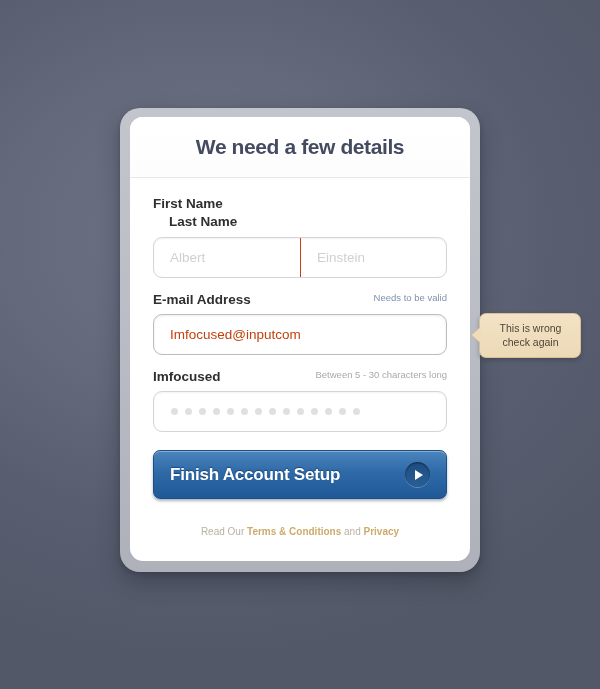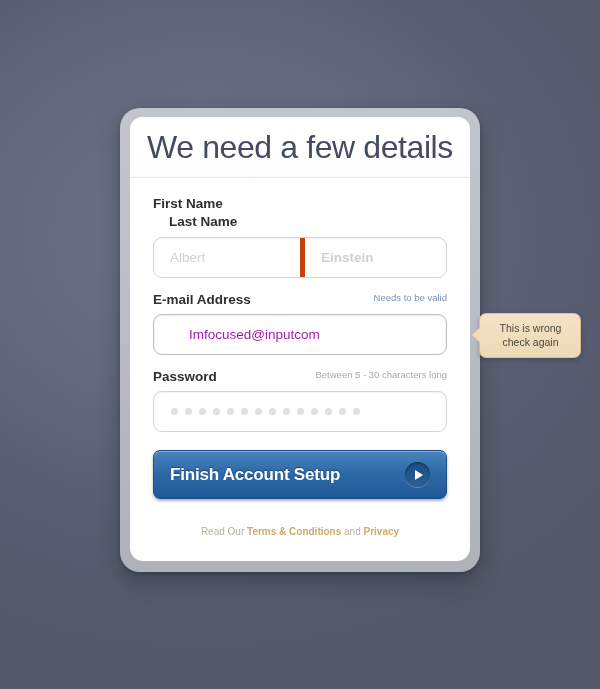--- a/index.html
+++ b/index.html
@@ -44,22 +44,22 @@
   .card-header {
     height: 60px;
     border-bottom: 1px solid #e7e8ec;
     display: flex;
     align-items: center;
     justify-content: center;
     border-radius: 13px 13px 0 0;
     background: linear-gradient(180deg, #ffffff 0%, #fdfdfe 100%);
   }
   .card-title {
-    font-size: 32px;
-    font-weight: normal;
+    font-size: 21px;
+    font-weight: bold;
     color: #444b60;
     letter-spacing: -0.4px;
     text-shadow: 0 1px 0 rgba(255,255,255,0.9);
   }
 
   
   .card-body {
     padding: 16px 23px 0 23px;
   }
 
@@ -105,23 +105,23 @@
     position: relative;
   }
   .input-cell {
     flex: 1 1 50%;
     display: flex;
     align-items: center;
     padding: 0 16px;
     font-size: 13.5px;
     box-sizing: border-box;
   }
-  .input-cell.divider { border-left: 5px solid #c2410c; font-weight: bold; }
+  .input-cell.divider { border-left: 1px solid #c2410c; }
   .placeholder { color: #cfd0d3; }
-  .value-text { color: #a21caf; margin-left: 19px; }
+  .value-text { color: #c2410c; }
 
   .input-shell.focused {
     border-color: #b9bcc2;
     box-shadow: inset 0 1px 3px rgba(0,0,0,0.08), 0 0 0 1px rgba(255,255,255,0.6);
   }
 
   .dots {
     display: flex;
     align-items: center;
     gap: 7px;
@@ -252,21 +252,21 @@
         </div>
         <div class="input-shell focused">
           <div class="input-cell" style="flex:1 1 100%;">
             <span class="value-text">Imfocused@inputcom</span>
           </div>
         </div>
       </div>
 
       <div class="field-group">
         <div class="label-row">
-          <span class="field-label">Password</span>
+          <span class="field-label">Imfocused</span>
           <span class="field-hint gray">Between 5 - 30 characters long</span>
         </div>
         <div class="input-shell">
           <div class="dots" id="password-dots">
               <span class="dot"></span>
               <span class="dot"></span>
               <span class="dot"></span>
               <span class="dot"></span>
               <span class="dot"></span>
               <span class="dot"></span>

